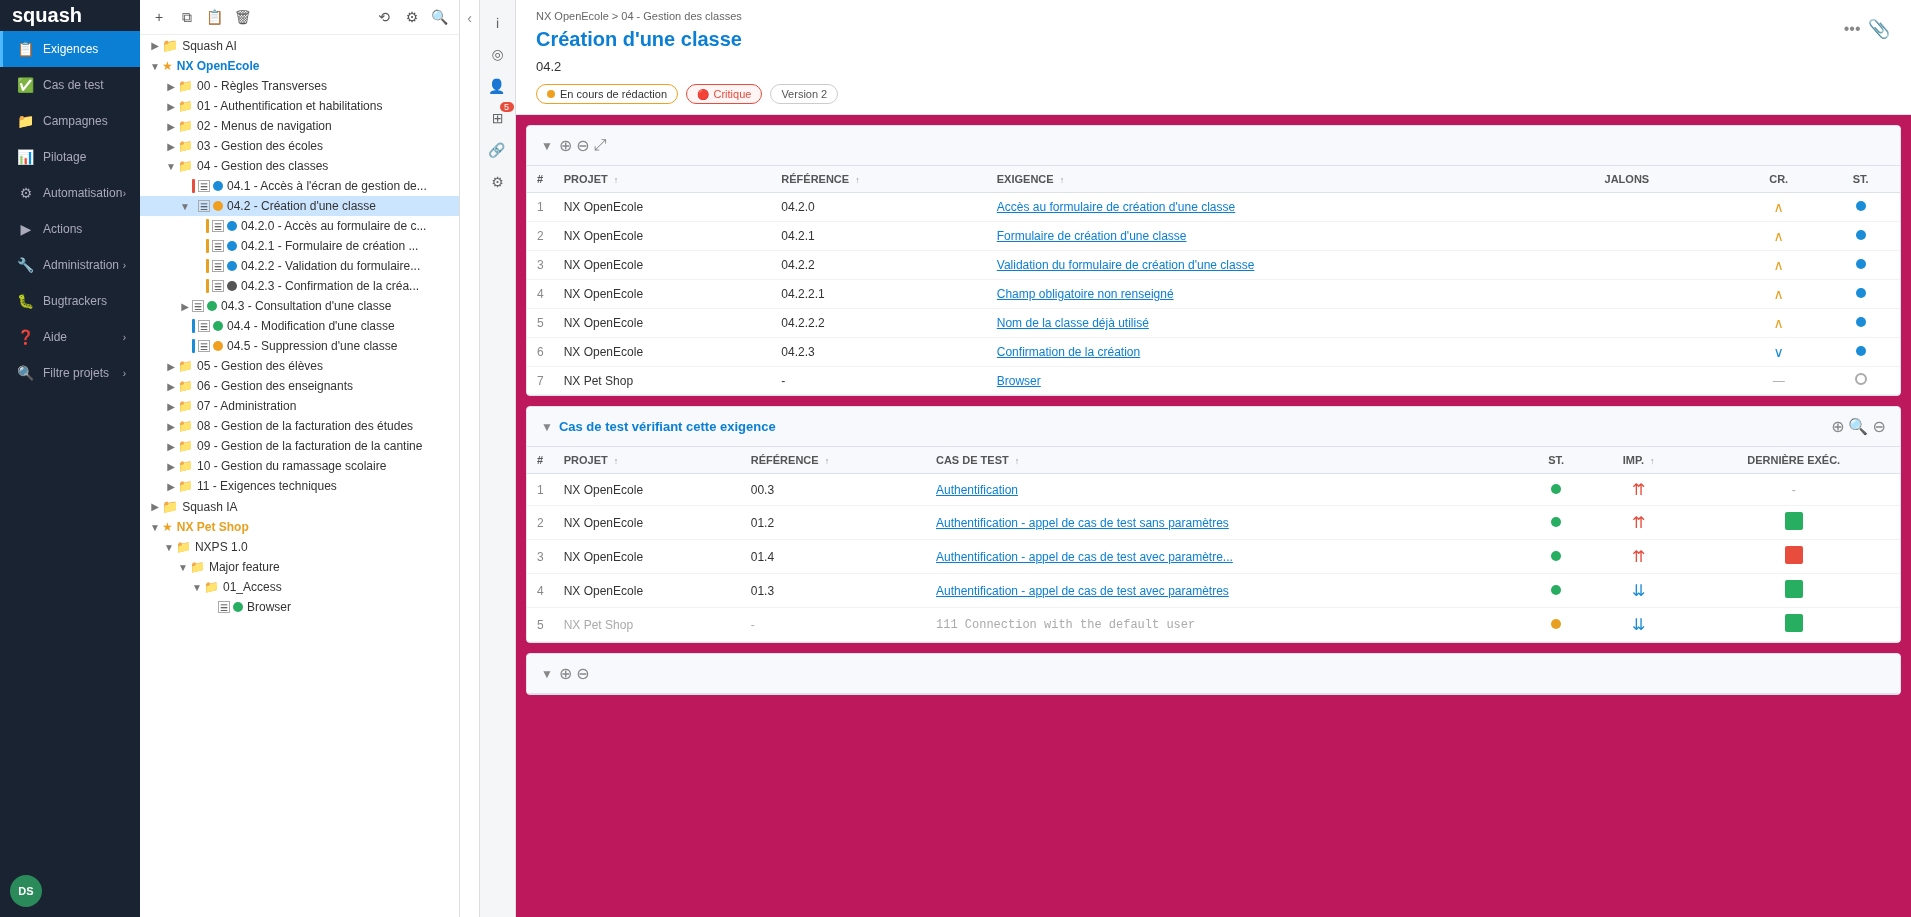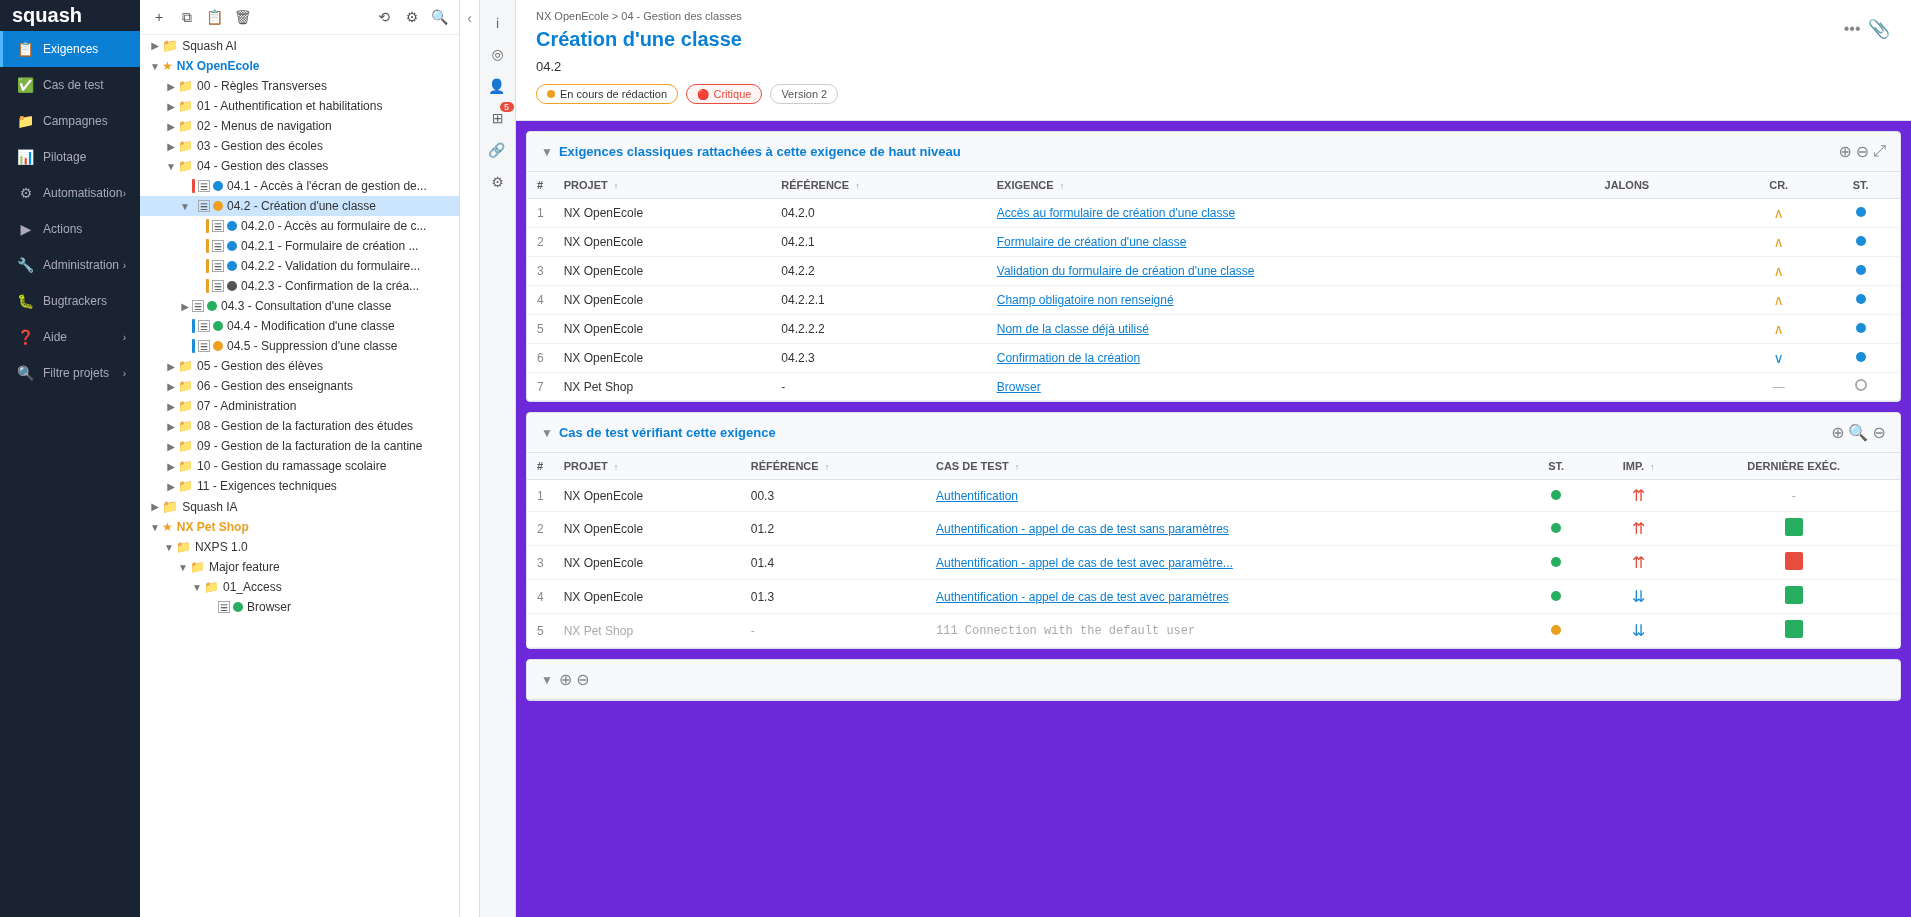--- a/index.html
+++ b/index.html
@@ -113,21 +113,21 @@
       position: absolute;
       top: -2px; right: -2px;
       background: #e74c3c; color: white;
       font-size: 9px; border-radius: 8px;
       padding: 0 3px; min-width: 14px; text-align: center;
     }
 
     
     .main-content {
       flex: 1;
-      background: #6d28d9;
+      background: #be185d;
       overflow-y: auto;
       padding: 0;
     }
     .main-header {
       background: white;
       padding: 10px 20px 0 20px;
       border-bottom: 1px solid #e0e4ea;
     }
     .breadcrumb {
       font-size: 11px;
@@ -141,21 +141,21 @@
       margin-bottom: 8px;
     }
     .ref-number {
       font-size: 13px;
       color: #333;
       margin-bottom: 10px;
     }
     .status-tags {
       display: flex;
       gap: 8px;
-      padding-bottom: 16px;
+      padding-bottom: 10px;
       align-items: center;
     }
     .tag {
       display: flex; align-items: center;
       padding: 3px 10px; border-radius: 12px;
       font-size: 11px; border: 1px solid;
     }
     .tag.yellow { border-color: #f0a020; color: #333; }
     .tag.red { border-color: #e74c3c; color: #e74c3c; background: #fff5f5; }
     .tag.plain { border-color: #ccc; color: #555; }
@@ -282,20 +282,23 @@
     <div class="nav-item">
       <span class="nav-icon">❓</span>
       <span>Aide</span>
       <span class="nav-arrow">›</span>
     </div>
     <div class="nav-item">
       <span class="nav-icon">🔍</span>
       <span>Filtre projets</span>
       <span class="nav-arrow">›</span>
     </div>
+  </div>
+  <div class="nav-bottom">
+    <div class="user-avatar">DS</div>
   </div>
 </div>
 
 <div class="tree-panel">
   <div class="tree-toolbar">
     <button class="tree-toolbar-btn" title="Add">+</button>
     <button class="tree-toolbar-btn" title="Copy">⧉</button>
     <button class="tree-toolbar-btn" title="Paste">📋</button>
     <button class="tree-toolbar-btn" title="Delete">🗑</button>
     <button class="tree-toolbar-btn" title="Refresh" style="margin-left:auto;">⟲</button>
@@ -526,21 +529,20 @@
         <div style="display:flex; gap:8px; align-items:center; padding-top:8px;">
           <span style="color:#888; cursor:pointer; font-size:16px;">•••</span>
           <span style="color:#888; cursor:pointer; font-size:18px;">📎</span>
         </div>
       </div>
     </div>
 
     <div class="section" style="margin: 10px;">
       <div class="section-header">
         <span class="section-toggle">▼</span>
-        <span class="section-title">Exigences classiques rattachées à cette exigence de haut niveau</span>
         <div class="section-actions">
           <span class="section-btn">⊕</span>
           <span class="section-btn">⊖</span>
           <span class="section-btn">⤢</span>
         </div>
       </div>
       <table>
         <thead>
           <tr>
             <th>#</th>

